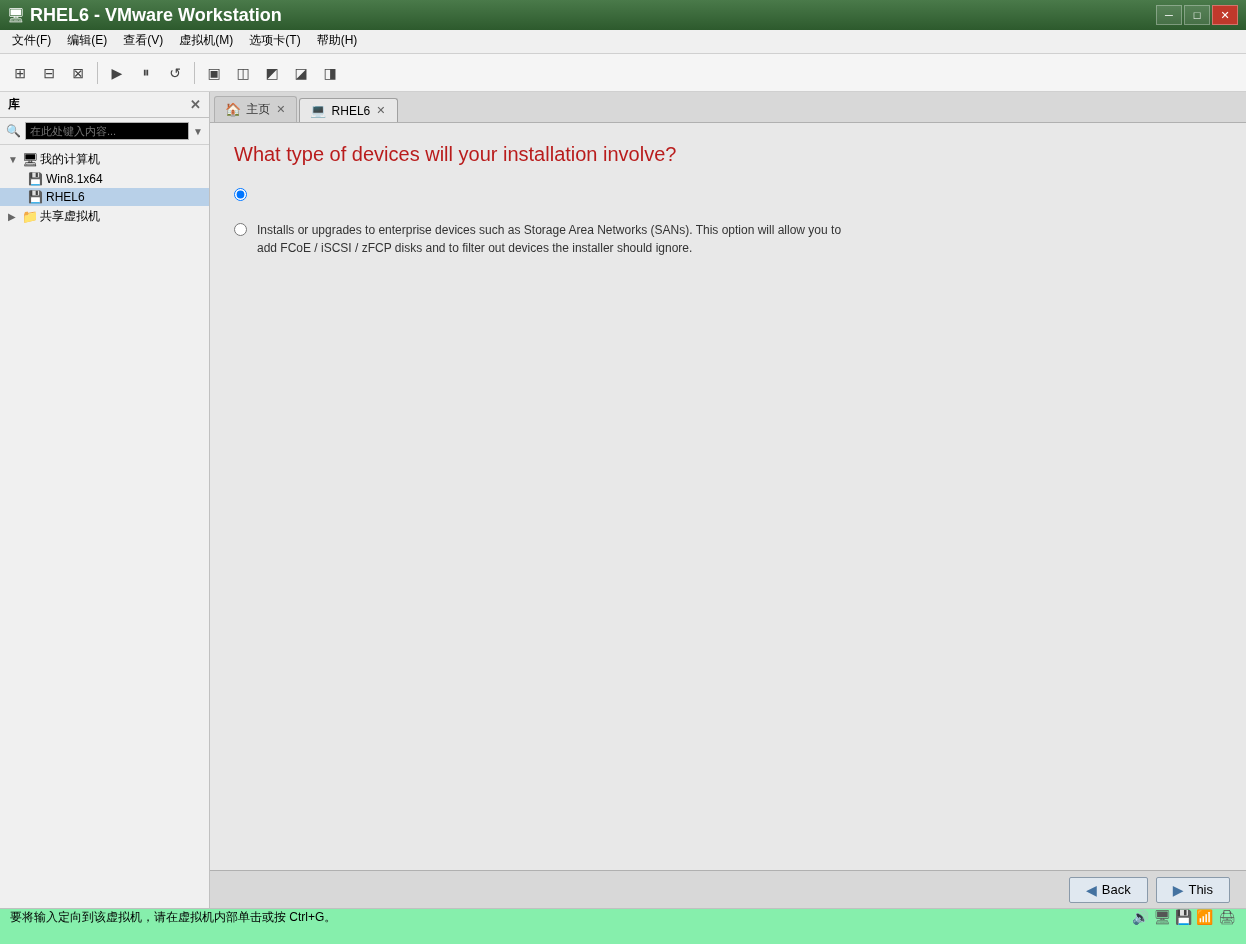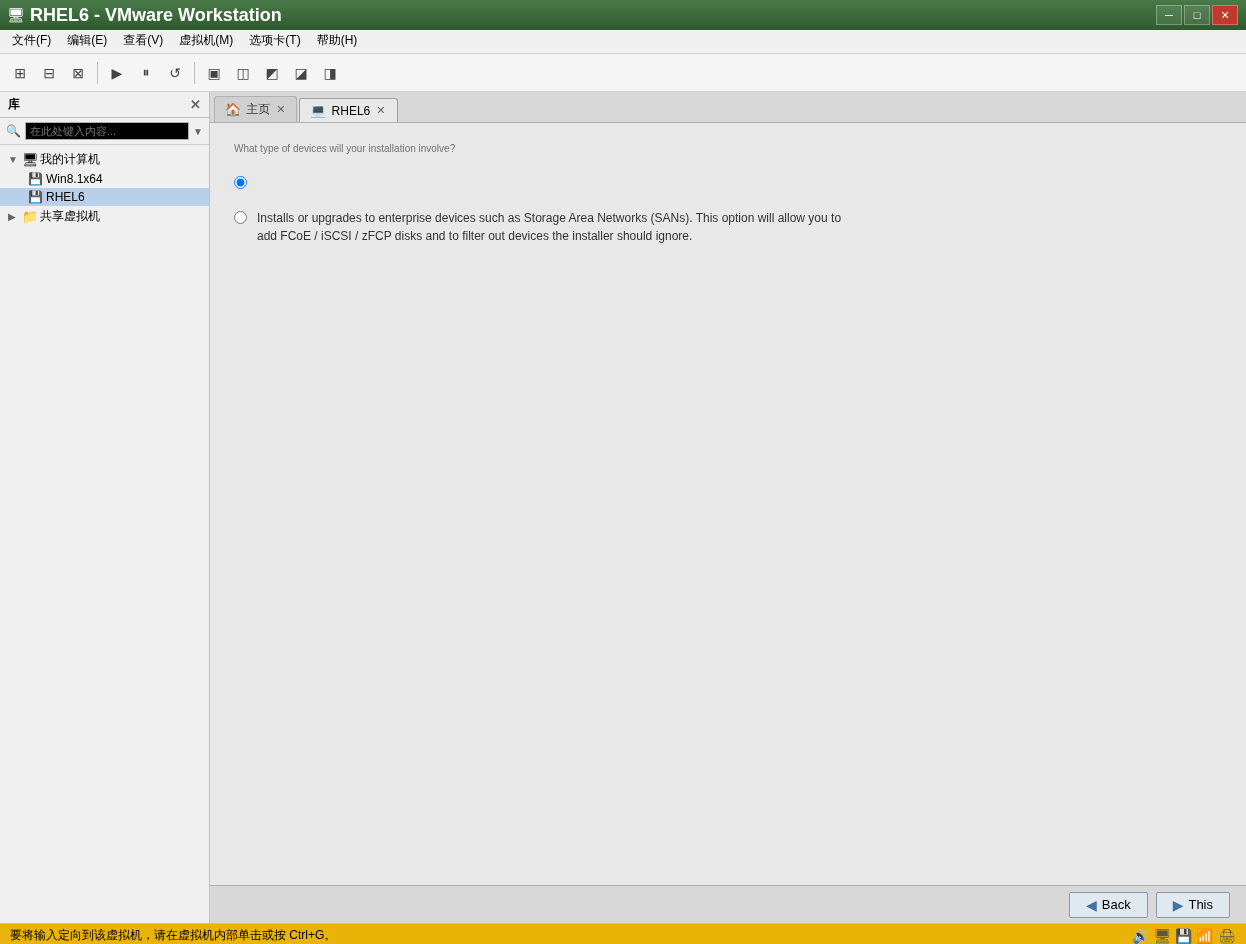--- a/index.html
+++ b/index.html
@@ -221,22 +221,22 @@
     .vm-panel {
       flex: 1;
       background: #e8e8e8;
       display: flex;
       flex-direction: column;
       padding: 20px 24px;
       overflow-y: auto;
     }
 
     .install-question {
-      font-size: 10px;
-      color: #737373;
+      font-size: 20px;
+      color: #b91c1c;
       margin-bottom: 20px;
     }
 
     .storage-option {
       display: flex;
       align-items: flex-start;
       margin-bottom: 20px;
       gap: 10px;
     }
     .storage-option input[type="radio"] {
@@ -281,25 +281,25 @@
       border: 1px solid #8a9aaa;
       cursor: pointer;
       font-size: 13px;
       color: #000;
       border-radius: 2px;
     }
     .nav-button .btn-icon { font-size: 14px; color: #4472a0; }
 
     
     .statusbar {
-      height: 21px;
-      background: #eab308;
+      height: 36px;
+      background: #86efac;
       border-top: 1px solid #c0c0c0;
       display: flex;
-      align-items: flex-end;
+      align-items: flex-start;
       padding: 0 10px;
       justify-content: space-between;
     }
     .statusbar-text {
       font-size: 12px;
       color: #000;
     }
     .statusbar-icons {
       display: flex;
       gap: 4px;

